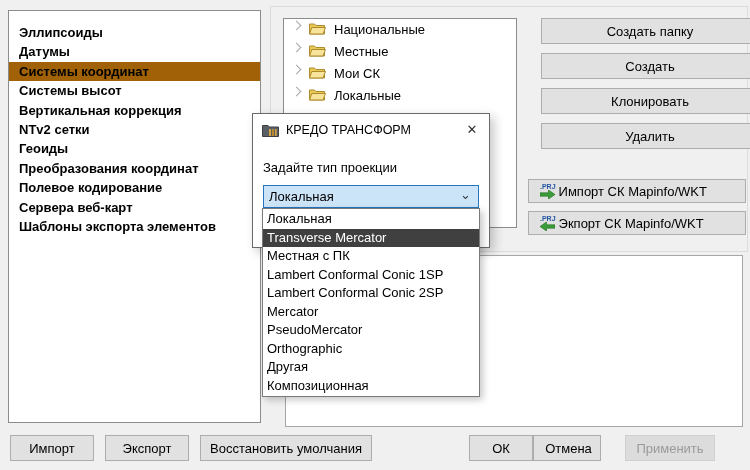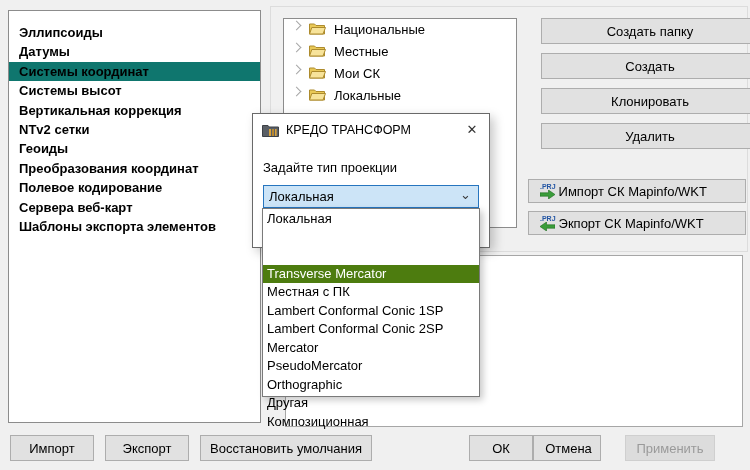--- a/index.html
+++ b/index.html
@@ -12,21 +12,21 @@
   
   .sidebar{
     position:absolute;left:8px;top:10px;width:253px;height:413px;
     background:#ffffff;border:1px solid #8c8c8c;box-sizing:border-box;
     padding-top:12px;
   }
   .sidebar-item{
     height:19.4px;line-height:19.4px;padding-left:10px;
     font-weight:bold;font-size:13px;white-space:nowrap;cursor:default;
   }
-  .sidebar-item.selected{background:#0f766e;}
+  .sidebar-item.selected{background:#a16207;}
   
   .groupbox{
     position:absolute;left:270px;top:6px;width:478px;height:246px;
     border:1px solid #dcdcdc;box-sizing:border-box;
   }
   
   .treebox{
     position:absolute;left:283px;top:18px;width:234px;height:210px;
     background:#fff;border:1px solid #8c8c8c;box-sizing:border-box;
     padding-top:3px;
@@ -91,21 +91,21 @@
     display:flex;align-items:center;padding-left:5px;font-size:13px;
   }
   .combo-chevron{position:absolute;right:7px;top:1px;color:#3c3c3c;font-size:13px;}
   
   .dropdown{
     position:absolute;left:262px;top:208px;width:218px;height:189px;
     background:#fff;border:1px solid #7a7a7a;box-sizing:border-box;z-index:20;
     box-shadow:3px 3px 7px rgba(0,0,0,0.22);padding-top:1px;
   }
   .dropdown-item{height:18.5px;line-height:18.5px;padding-left:4px;font-size:13px;white-space:nowrap;}
-  .dropdown-item.highlighted{background:#4d7c0f;color:#fff;margin-top:36px;}
+  .dropdown-item.highlighted{background:#404040;color:#fff;}
 </style>
 </head>
 <body>
 
 <div class="sidebar">
   <div class="sidebar-item">Эллипсоиды</div>
   <div class="sidebar-item">Датумы</div>
   <div class="sidebar-item selected">Системы координат</div>
   <div class="sidebar-item">Системы высот</div>
   <div class="sidebar-item">Вертикальная коррекция</div>

